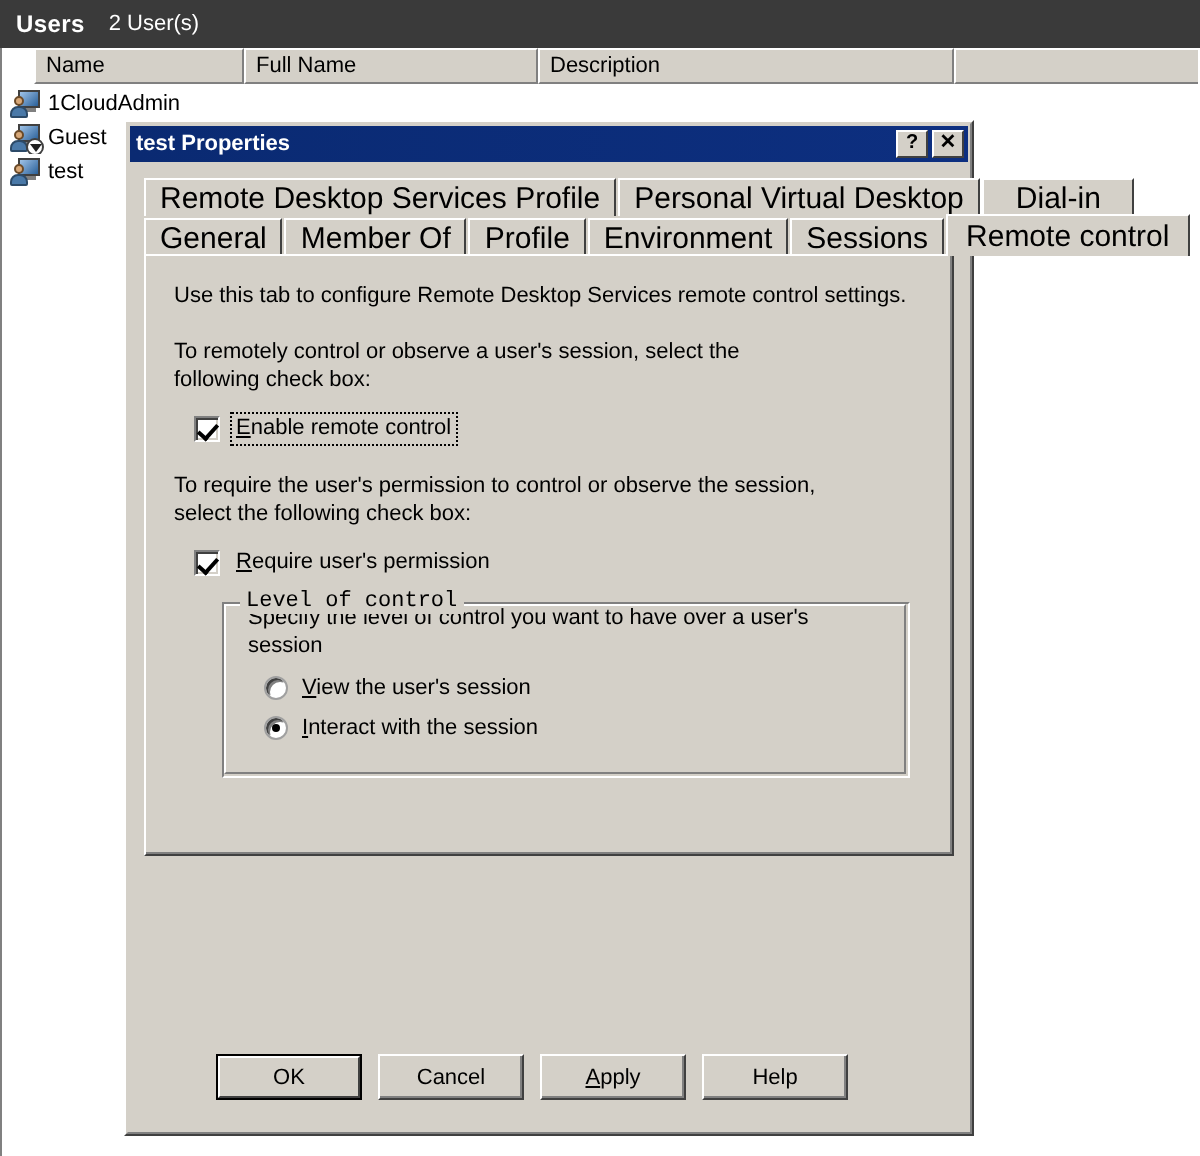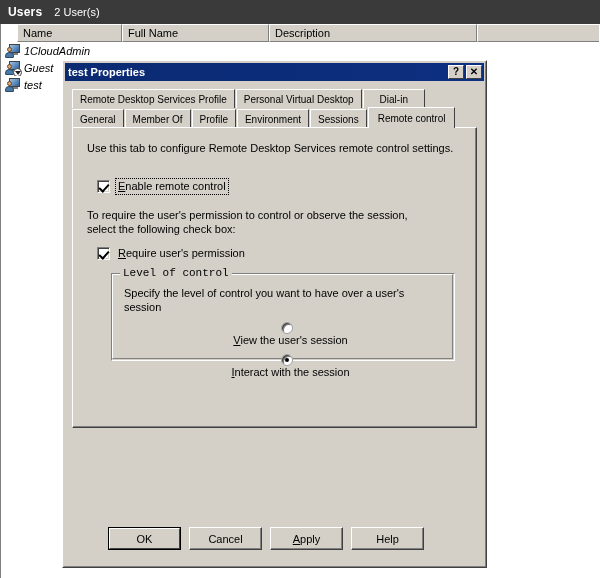--- a/index.html
+++ b/index.html
@@ -82,23 +82,22 @@
     overflow: hidden;
     white-space: nowrap;
   }
 
   
   .row {
     position: absolute;
     left: 1px;
     height: 17px;
     display: flex;
-    align-items: flex-start;
+    align-items: center;
     width: 508px;
-    font-style: italic;
   }
   .row .cell-name {
     width: 104px;
     display: flex;
     align-items: center;
     padding-left: 3px;
     box-sizing: border-box;
     white-space: nowrap;
     overflow: hidden;
   }
@@ -250,21 +249,21 @@
     height: 19px;
     background: #d4d0c8;
     border-top: 1px solid #ffffff;
     border-left: 1px solid #ffffff;
     border-right: 1px solid #404040;
     box-sizing: border-box;
     display: flex;
     align-items: center;
     justify-content: center;
     padding: 0 7px;
-    font-size: 10px;
+    font-size: 15px;
     white-space: nowrap;
     margin-right: 1px;
     position: relative;
   }
   .tab.selected {
     height: 21px;
     margin-top: -2px;
     border-bottom: none;
     z-index: 5;
     padding: 0 9px;
@@ -368,28 +367,27 @@
     left: 8px; top: -7px;
     background: #d4d0c8;
     padding: 0 3px;
     font-size: 11px;
     z-index: 2;
     font-family: Liberation Mono, monospace;
   }
   .gb-body {
     position: relative;
     z-index: 1;
-    padding: 12px 12px 0 12px;
+    padding: 0 12px 0 12px;
   }
   .radiorow {
     display: flex;
     align-items: center;
     margin-top: 8px;
     margin-left: 8px;
-    flex-direction: column;
   }
   .rbox {
     width: 12px; height: 12px;
     border-radius: 50%;
     background: #ffffff;
     box-shadow: inset 1px 1px 0 #404040, inset -1px -1px 0 #ffffff,
                 inset 2px 2px 0 #808080;
     border: 1px solid #a0a0a0;
     box-sizing: border-box;
     position: relative;
@@ -572,20 +570,21 @@
     </div>
   </div>
 
   <div id="tabpanel">
     <div id="tabpanel-in">
 
       <div class="para">Use this tab to configure Remote Desktop Services remote control settings.</div>
 
       <div class="spacer-14"></div>
 
+      <div class="para" style="width:320px">To remotely control or observe a user's session, select the following check box:</div>
 
       <div class="spacer-10"></div>
 
       <div class="checkrow">
         <span class="cbox checked"></span>
         <span class="cb-label focused"><span class="acc">E</span>nable remote control</span>
       </div>
 
       <div class="spacer-14"></div>
 

